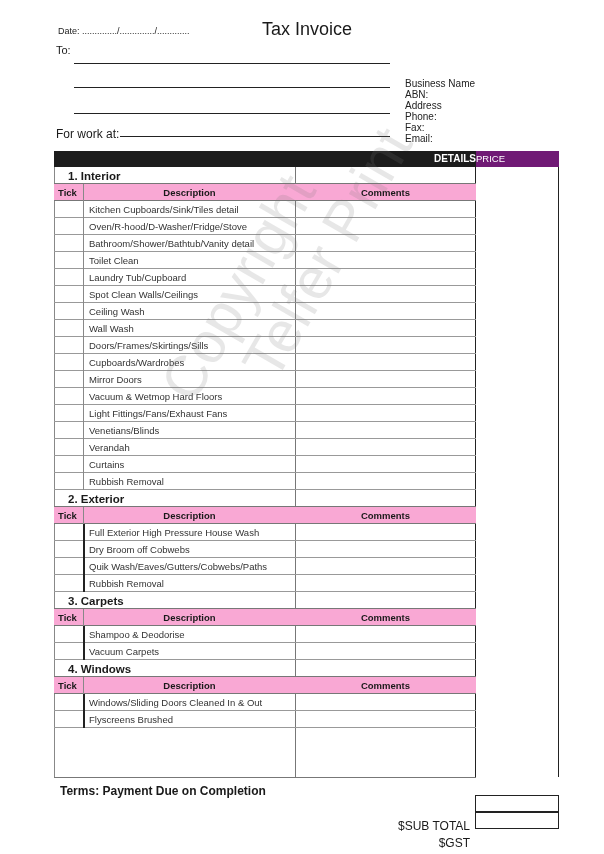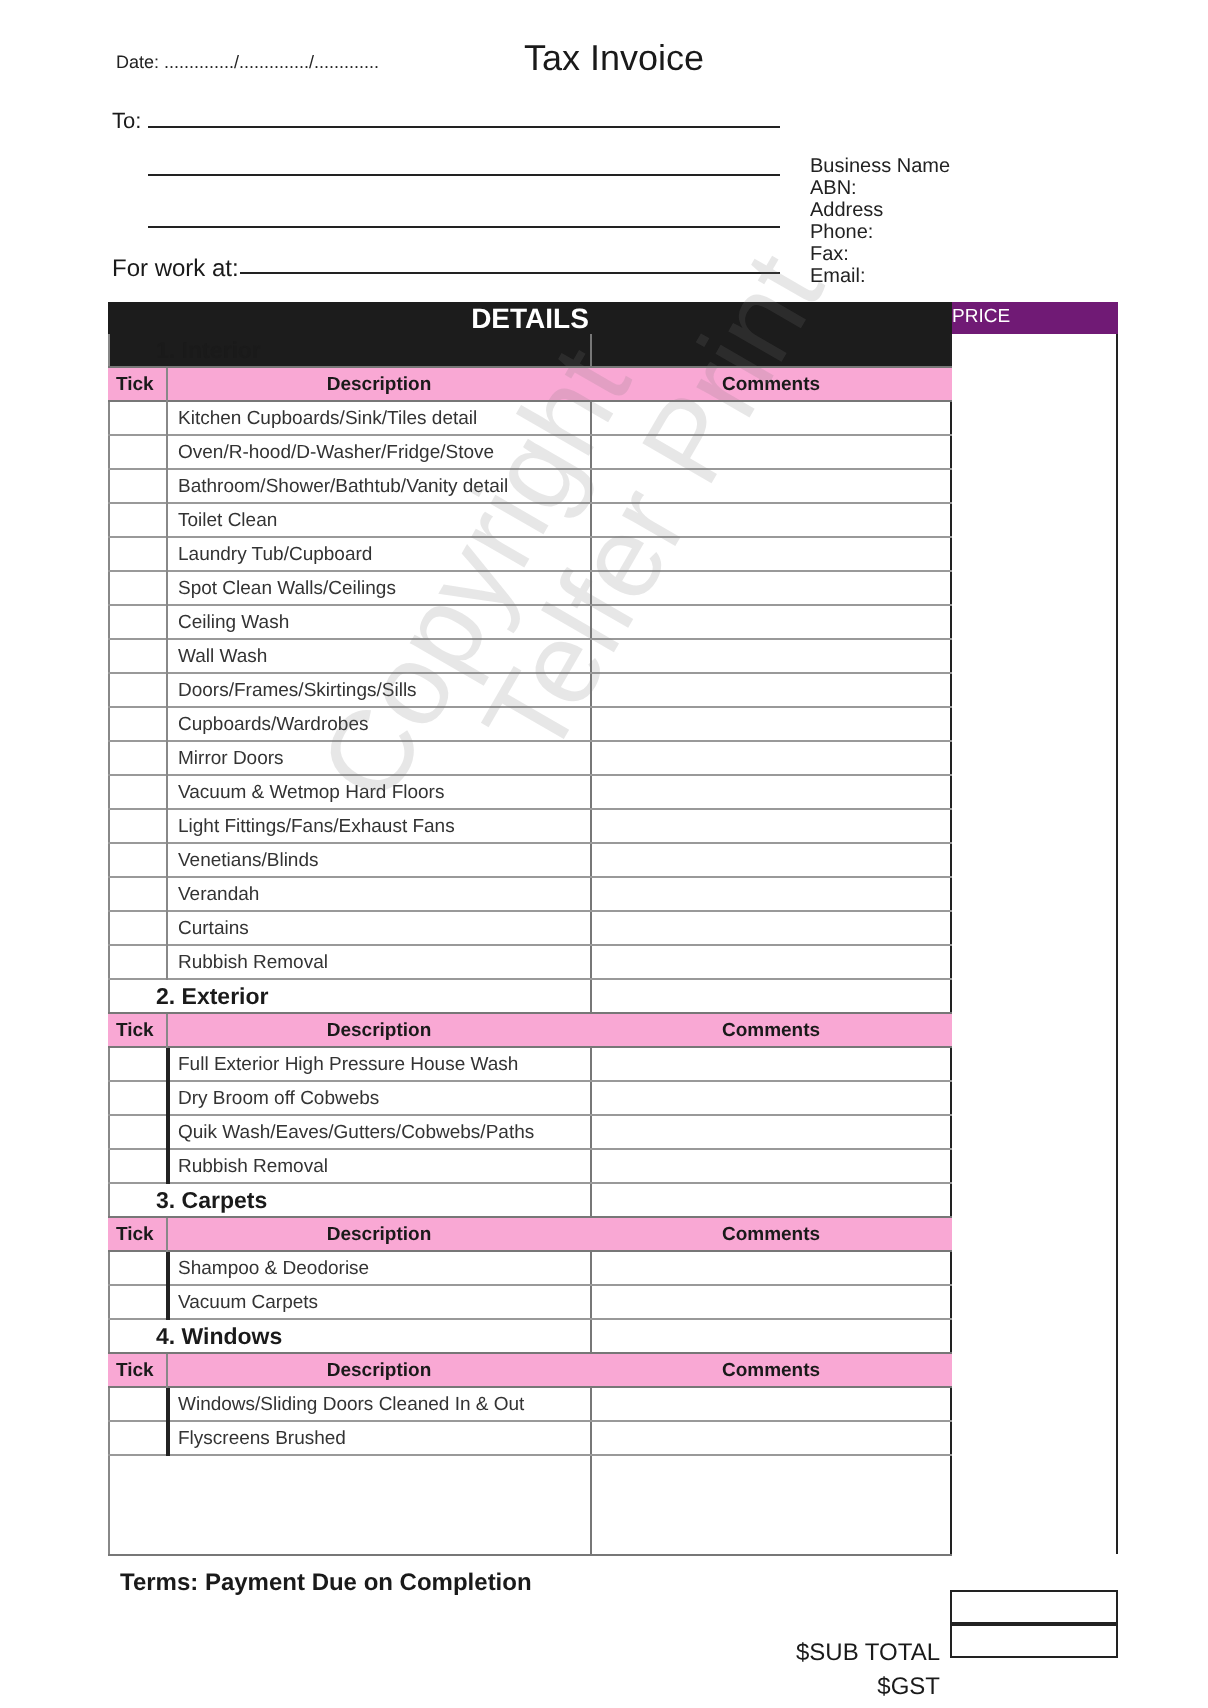--- a/index.html
+++ b/index.html
@@ -2,37 +2,37 @@
 <html><head>
   <meta charset="utf-8">
   <style>
     * { box-sizing: border-box; margin: 0; padding: 0; }
     html, body { width: 604px; height: 854px; background: #ffffff; overflow: hidden; }
     body { position: relative; font-family: "Liberation Sans", sans-serif; color: #1a1a1a; }
 
     .date { position: absolute; left: 58px; top: 26px; font-size: 9px; color: #222; }
     .title { position: absolute; left: 262px; top: 19px; font-size: 18px; color: #1a1a1a; }
 
-    .to-label { position: absolute; left: 56px; top: 55px; font-size: 11px; }
+    .to-label { position: absolute; left: 56px; top: 44px; font-size: 11px; }
     .hline { position: absolute; height: 0; border-top: 1.5px solid #222; }
     .work-label { position: absolute; left: 56px; top: 127px; font-size: 12px; }
 
     .business { position: absolute; left: 405px; top: 78px; font-size: 10px; line-height: 11px; color: #222; }
 
     .sheet { position: absolute; left: 54px; top: 151px; width: 505px; }
-    .details-head { position: absolute; left: 0; top: 0; width: 422px; height: 32px; background: #1c1c1c; color: #fff; font-size: 14px; font-weight: bold; text-align: center; line-height: 16px; }
+    .details-head { position: absolute; left: 0; top: 0; width: 422px; height: 16px; background: #1c1c1c; color: #fff; font-size: 10px; font-weight: bold; text-align: right; line-height: 16px; }
     .price-head { position: absolute; left: 422px; top: 0; width: 83px; height: 16px; background: #701a75; color: #fff; font-size: 9.5px; font-weight: normal; text-align: left; line-height: 16px; }
 
     .price-col { position: absolute; left: 421px; top: 16px; width: 84px; height: 610px; border-left: 1.5px solid #222; border-right: 1.5px solid #222; }
     .left-edge { position: absolute; left: 0; top: 16px; width: 0; height: 610px; border-left: 1px solid #888; }
     .comments-divider { position: absolute; left: 241px; top: 16px; width: 0; height: 610px; border-left: 1px solid #777; }
     .bottom-line { position: absolute; left: 0; top: 626px; width: 422px; border-top: 1px solid #777; }
 
     .rows { position: absolute; left: 0; top: 16px; width: 422px; }
-    .sec-title { height: 17px; font-size: 11.5px; font-weight: bold; padding-left: 24px; line-height: 18px; border-bottom: 1px solid #777; }
+    .sec-title { height: 17px; font-size: 11.5px; font-weight: bold; padding-left: 14px; line-height: 18px; border-bottom: 1px solid #777; }
     .col-head { height: 17px; background: #f9a8d4; border-bottom: 1px solid #777; position: relative; font-size: 9.5px; font-weight: bold; line-height: 17px; }
     .col-head .tick { position: absolute; left: 4px; }
     .col-head .desc { position: absolute; left: 30px; width: 211px; text-align: center; }
     .col-head .comm { position: absolute; left: 241px; width: 181px; text-align: center; }
     .col-head .sep1 { position: absolute; left: 29px; top: 0; height: 17px; border-left: 1px solid #888; }
 
     .item { height: 17px; border-bottom: 1px solid #999; position: relative; font-size: 9.5px; line-height: 17px; color: #333; }
     .item .desc { position: absolute; left: 35px; }
     .item .tickcell { position: absolute; left: 29px; top: 0; height: 17px; border-left: 1px solid #888; }
     .item.dark .tickcell { border-left: 2px solid #222; }

